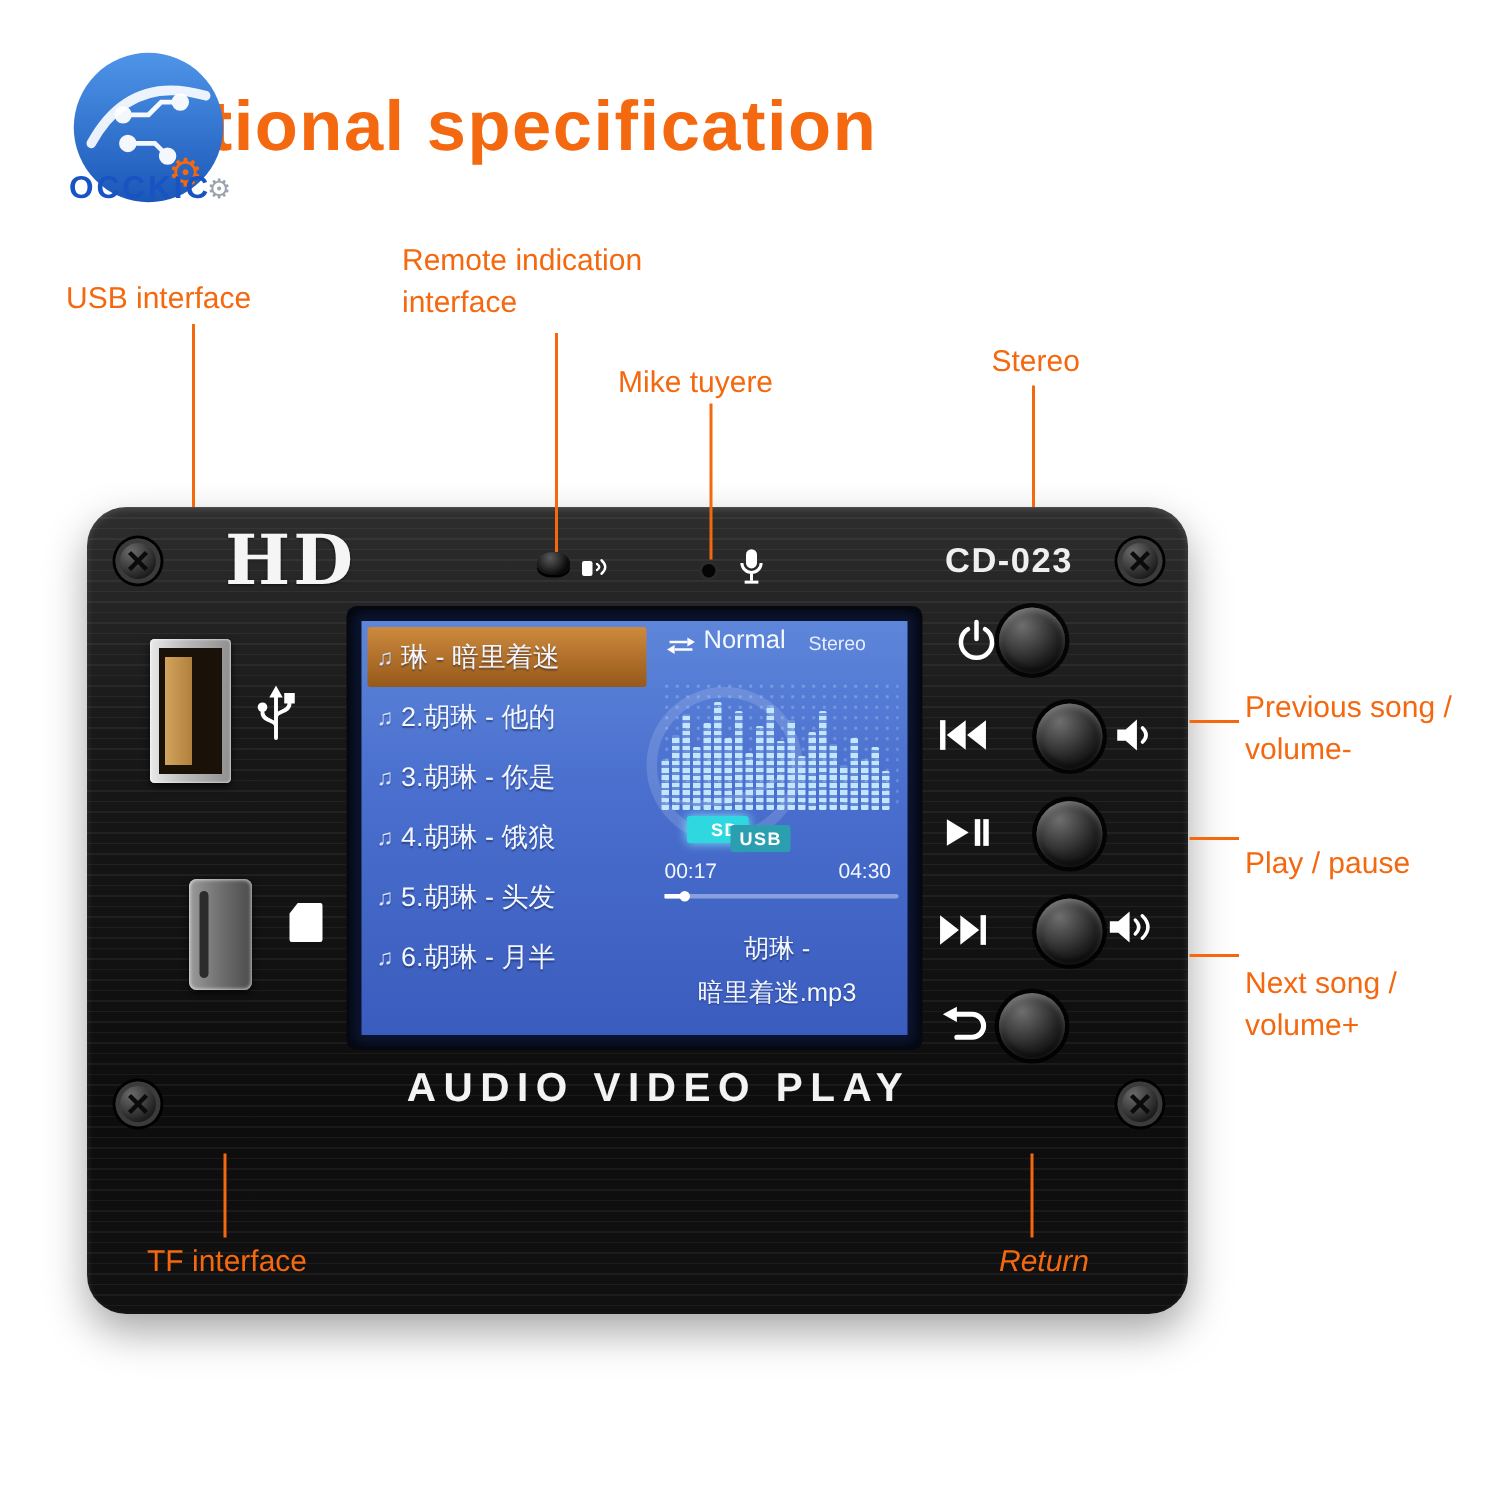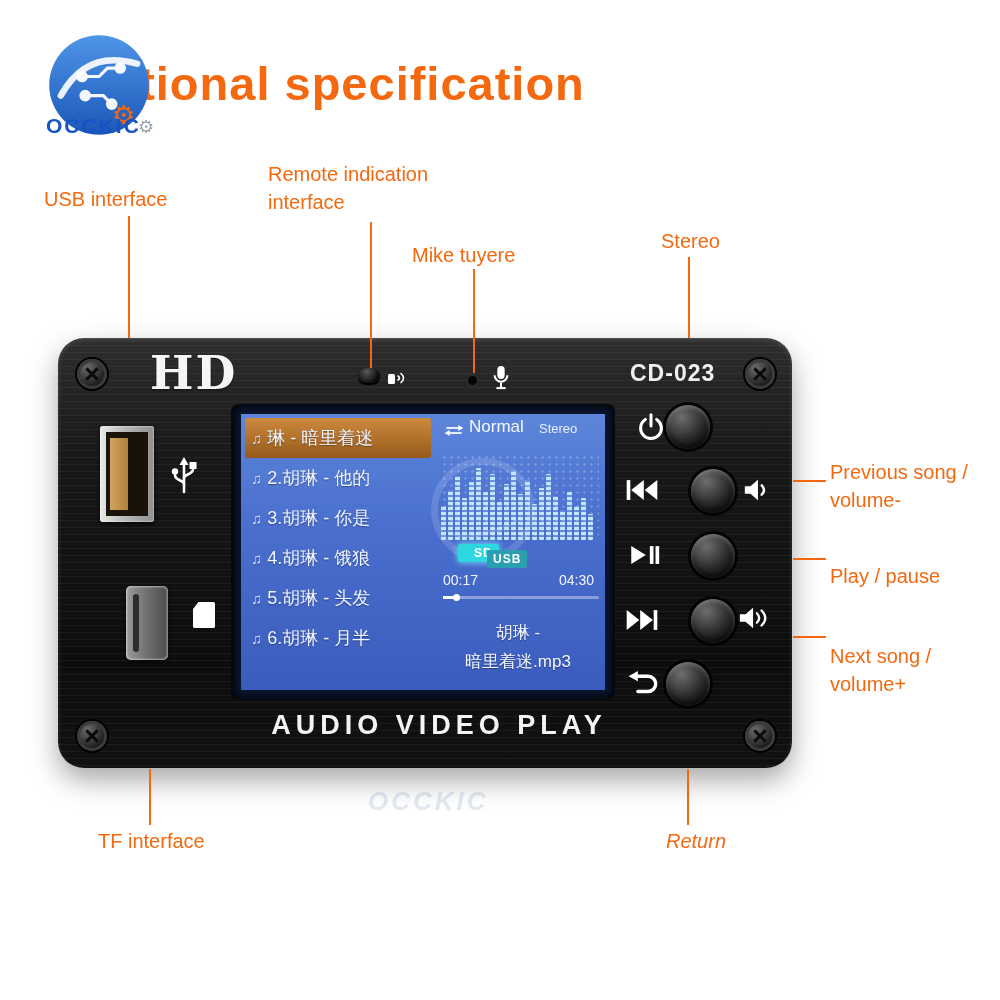--- a/index.html
+++ b/index.html
@@ -14,21 +14,21 @@
   .brand{ position:absolute; left:46px; top:114px; font-size:21px; font-weight:bold;
           color:#1753c2; letter-spacing:2px; z-index:7; }
   .gear1{ position:absolute; left:112px; top:100px; font-size:26px; color:#f4680f; z-index:7; }
   .gear2{ position:absolute; left:138px; top:116px; font-size:18px; color:#9aa2ad; z-index:7; }
 
   
   .callout{ position:absolute; color:#f4680f; font-size:20px; line-height:28px; white-space:nowrap; z-index:6; }
   .cline{ position:absolute; background:#f4680f; z-index:5; }
 
   
-  .board{ position:absolute; left:58px; top:338px; width:734px; height:430px; border-radius:26px;
+  .board{ position:absolute; left:58px; top:338px; width:734px; height:538px; border-radius:26px;
           background:
             repeating-linear-gradient(180deg, rgba(255,255,255,0.05) 0 1px, rgba(0,0,0,0) 1px 7px),
             linear-gradient(180deg,#2e2e2e,#181818 28%,#0d0d0d 75%,#111);
           box-shadow: inset 0 2px 5px rgba(255,255,255,.14), 0 12px 28px rgba(0,0,0,.35);
           z-index:2; }
   .screw{ position:absolute; width:30px; height:30px; border-radius:50%;
           background:radial-gradient(circle at 35% 30%, #6b6b6b, #1c1c1c 65%);
           box-shadow: inset 0 0 0 3px #3b3b3b, 0 0 0 2px #000; }
   .screw::before,.screw::after{ content:""; position:absolute; left:50%; top:50%;
           width:16px; height:3px; background:#0b0b0b; transform:translate(-50%,-50%) rotate(45deg); }

